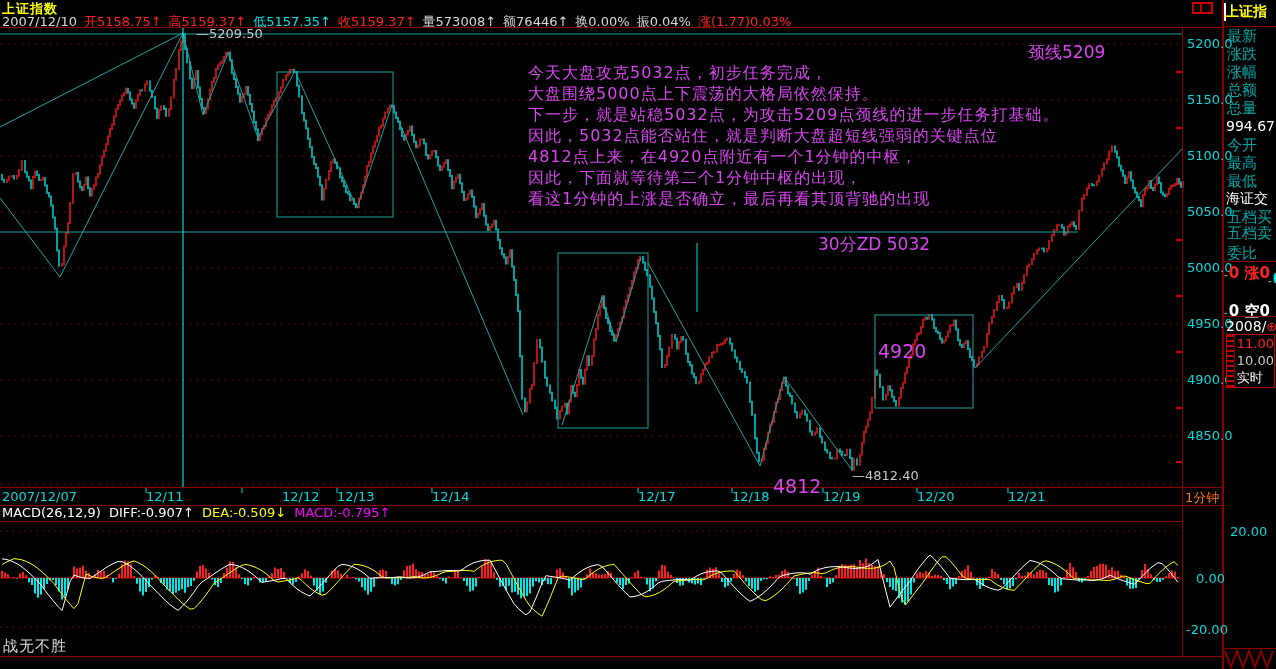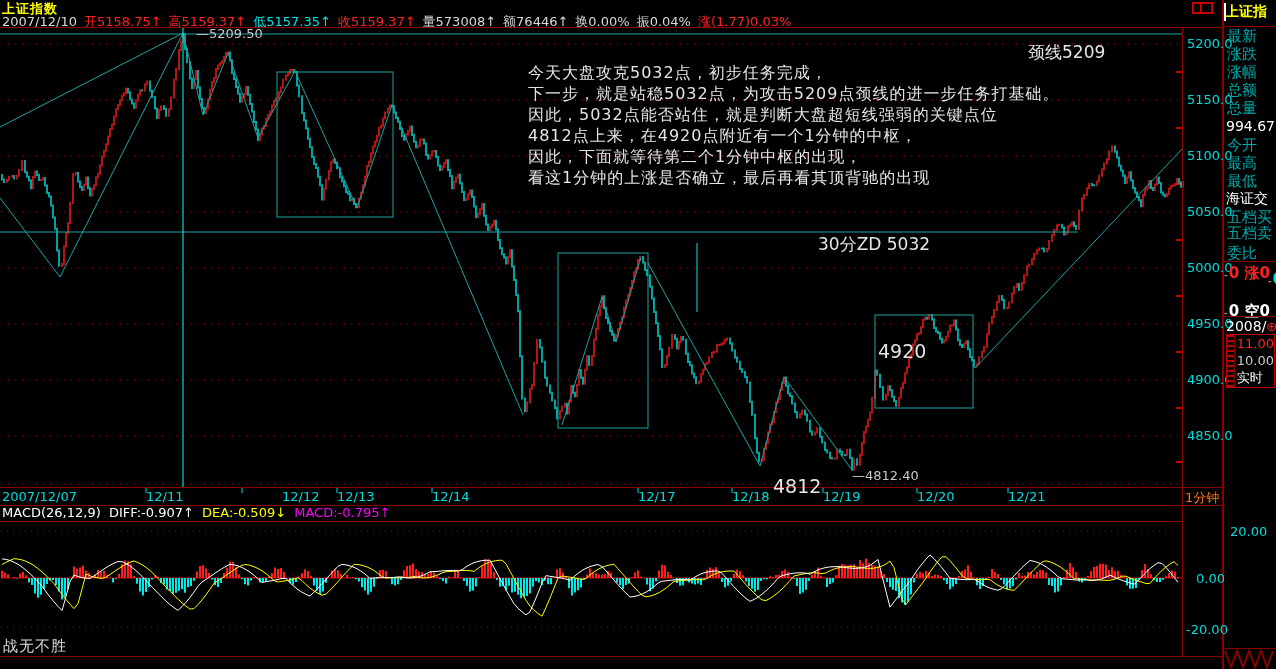--- a/index.html
+++ b/index.html
@@ -3,21 +3,21 @@
 <meta charset="utf-8">
 <style>
   html,body{margin:0;padding:0;background:#000;}
   .screen{position:relative;width:1276px;height:669px;background:#000;overflow:hidden;
           font-family:"DejaVu Sans","Liberation Sans",sans-serif;}
   .hline{position:absolute;height:1px;background:#8b0000;}
   .vline{position:absolute;width:1px;background:#8b0000;}
   .idx-title{position:absolute;left:2px;top:0px;color:#ffff00;font-size:13px;font-weight:bold;letter-spacing:1px;}
   .info-row{position:absolute;left:2px;top:13px;font-size:13px;white-space:nowrap;color:#d8d8d8;}
   .info-row span{margin-right:7px;}
-  .annot{position:absolute;color:#e5e5e5;white-space:nowrap;}
+  .annot{position:absolute;color:#d946ef;white-space:nowrap;}
   .gray{color:#c8c8c8;}
   .an-lines div{height:21px;line-height:21px;font-size:16px;letter-spacing:1px;}
   .paxis-lbl{position:absolute;left:1187px;width:36px;font-size:13px;color:#00dcdc;white-space:nowrap;}
   .date-lbl{position:absolute;top:489px;font-size:13px;color:#00dcdc;white-space:nowrap;}
   .period{position:absolute;left:1185px;top:489px;width:37px;font-size:13px;color:#f97316;}
   .macd-row{position:absolute;left:2px;top:505px;font-size:13px;white-space:nowrap;color:#e8e8e8;}
   .macd-row span{margin-right:4px;}
   .yel{color:#ffff00;}.mag{color:#ff00ff;}.wht{color:#ffffff;}.red{color:#ff2222;}
   .watermark{position:absolute;left:3px;top:637px;color:#dddddd;font-size:15px;letter-spacing:1px;}
   
@@ -115,20 +115,21 @@
   <div class="hline" style="left:0;top:505px;width:1223px;"></div>
   <div class="hline" style="left:0;top:521px;width:1183px;"></div>
   <div class="hline" style="left:0;top:656px;width:1223px;"></div>
   <div class="vline" style="left:1182px;top:28px;height:629px;"></div>
   <div class="vline" style="left:1222px;top:0;height:669px;width:2px;"></div>
 
   <div class="annot" style="left:1028px;top:41px;font-size:17px;">颈线5209</div>
   <div class="annot gray" style="left:196px;top:26px;font-size:13px;">—5209.50</div>
   <div class="annot an-lines" style="left:528px;top:62px;">
     <div>今天大盘攻克5032点，初步任务完成，</div>
+    <div>大盘围绕5000点上下震荡的大格局依然保持。</div>
     <div>下一步，就是站稳5032点，为攻击5209点颈线的进一步任务打基础。</div>
     <div>因此，5032点能否站住，就是判断大盘超短线强弱的关键点位</div>
     <div>4812点上来，在4920点附近有一个1分钟的中枢，</div>
     <div>因此，下面就等待第二个1分钟中枢的出现，</div>
     <div>看这1分钟的上涨是否确立，最后再看其顶背驰的出现</div>
   </div>
   <div class="annot" style="left:818px;top:233px;font-size:17px;">30分ZD 5032</div>
   <div class="annot" style="left:878px;top:340px;font-size:19px;">4920</div>
   <div class="annot" style="left:773px;top:475px;font-size:19px;">4812</div>
   <div class="annot gray" style="left:852px;top:468px;font-size:13px;">—4812.40</div>

